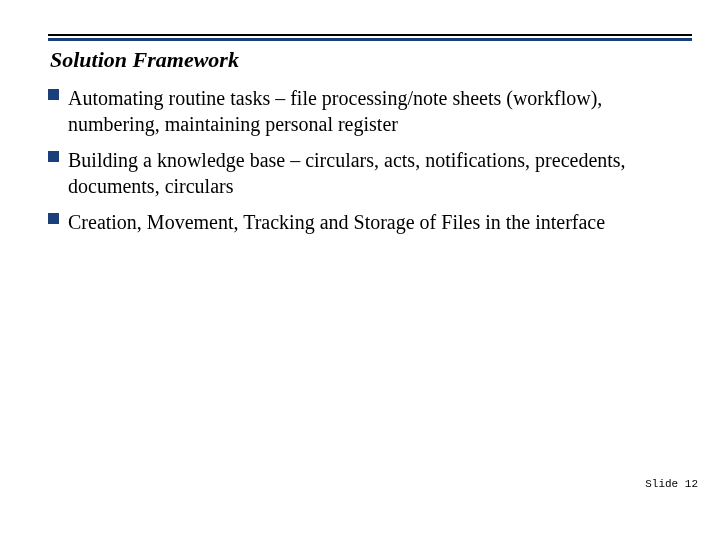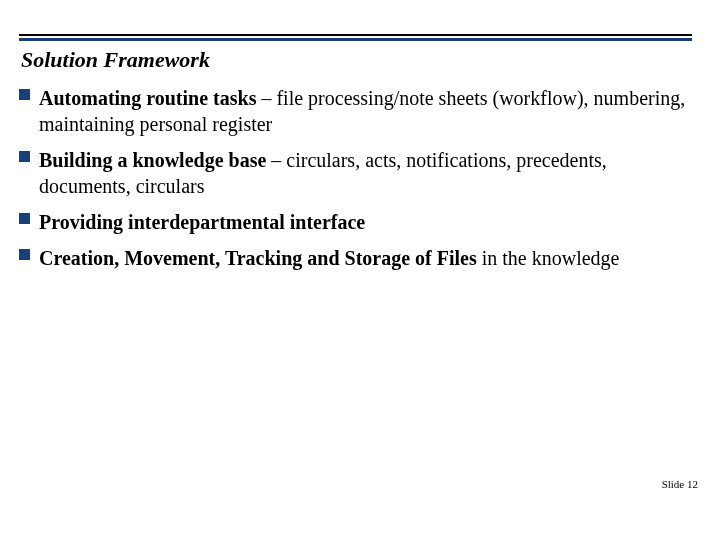--- a/index.html
+++ b/index.html
@@ -10,21 +10,21 @@
     background: #ffffff;
     font-family: Georgia, 'Times New Roman', serif;
     color: #000;
     overflow: hidden;
   }
   .slide {
     position: relative;
     width: 720px;
     height: 508px;
     box-sizing: border-box;
-    padding: 34px 28px 20px 19px;
+    padding: 34px 28px 20px 48px;
   }
   .rule-top {
     border-top: 2px solid #000;
     margin-bottom: 2px;
   }
   .rule-accent {
     border-top: 3px solid #1b3f7a;
     width: 100%;
     margin-bottom: 6px;
   }
@@ -49,48 +49,45 @@
   ul.bullets li::before {
     content: "";
     position: absolute;
     left: 0;
     top: 4px;
     width: 11px;
     height: 11px;
     background: #1b3f7a;
   }
   .lead {
-    font-weight: bold;
+    font-weight: normal;
   }
   .footer {
     position: absolute;
     right: 22px;
     bottom: 18px;
     font-size: 11px;
-    font-family: Liberation Serif, serif;
+    font-family: Liberation Mono, monospace;
     color: #000;
   }
 </style>
 </head>
 <body>
 
 <div class="slide">
   <div class="rule-top"></div>
   <div class="rule-accent"></div>
   <div class="title">Solution Framework</div>
 
   <ul class="bullets">
     <li>
       <span class="lead">Automating routine tasks</span><span> – file processing/note sheets (workflow), numbering, maintaining personal register</span>
     </li>
     <li>
       <span class="lead">Building a knowledge base</span><span> – circulars, acts, notifications, precedents, documents, circulars</span>
     </li>
     <li>
-      <span class="lead">Providing interdepartmental interface</span><span></span>
-    </li>
-    <li>
-      <span class="lead">Creation, Movement, Tracking and Storage of Files</span><span> in the knowledge</span>
+      <span class="lead">Creation, Movement, Tracking and Storage of Files</span><span> in the interface</span>
     </li>
   </ul>
 
   <div class="footer">Slide 12</div>
 </div>
 
 </body></html>

